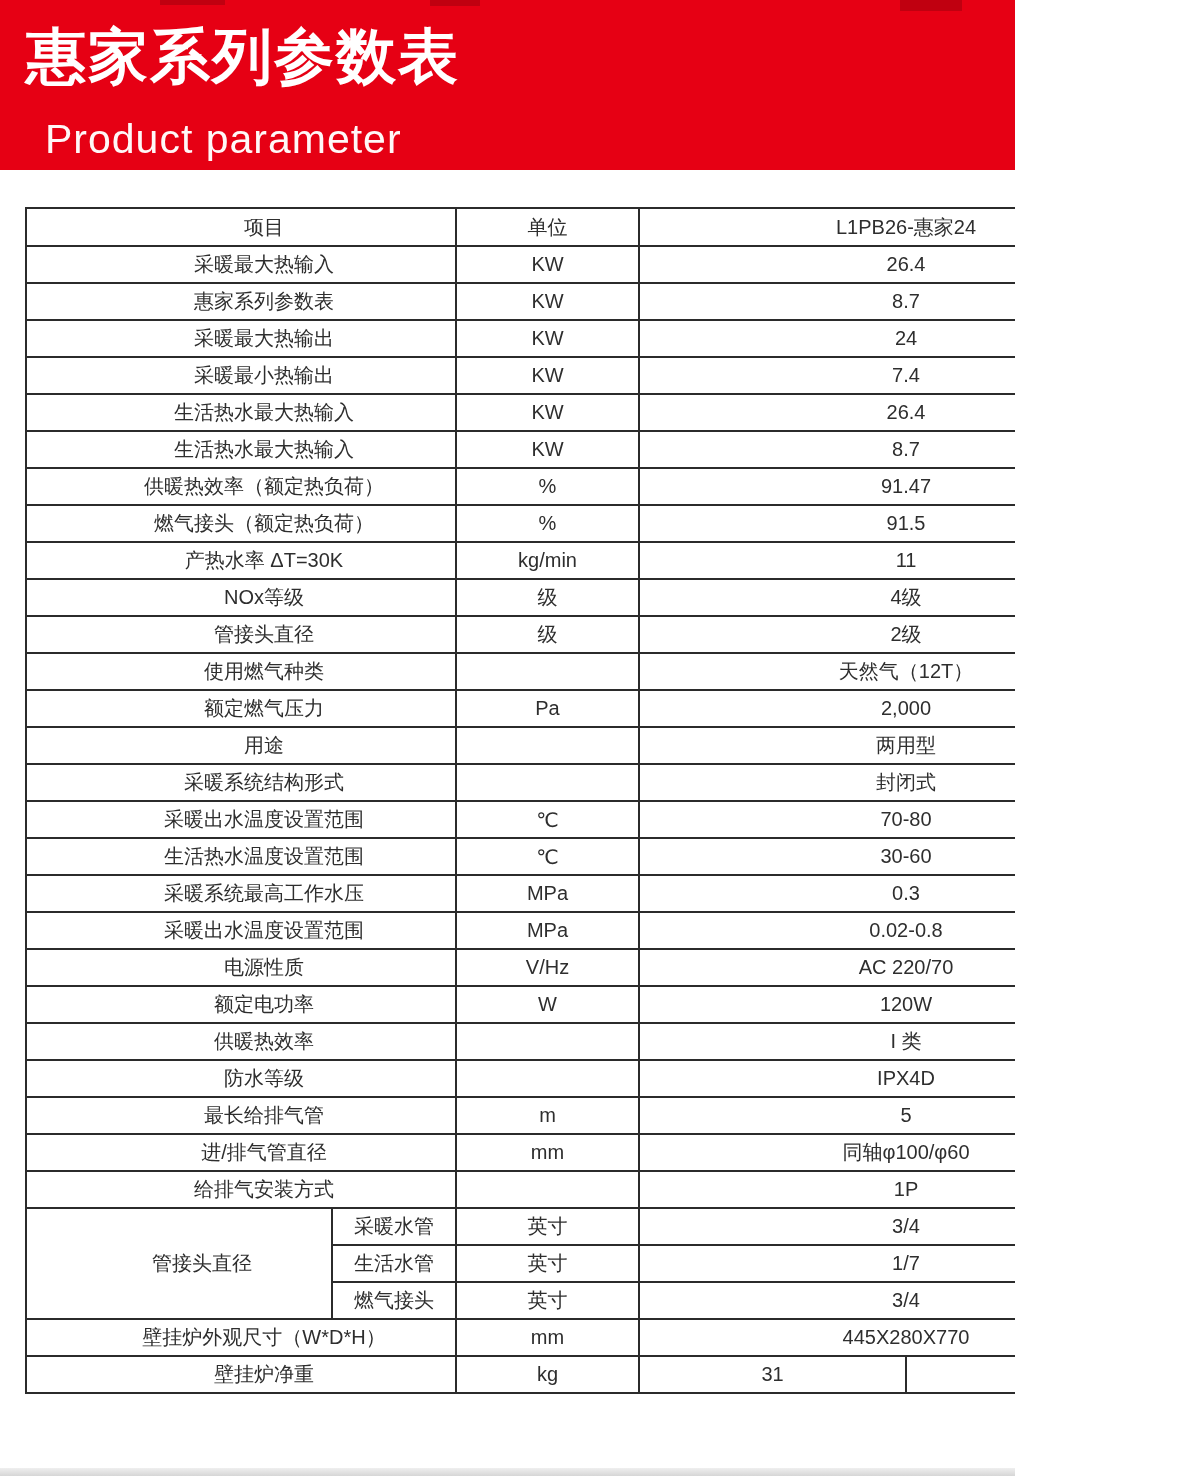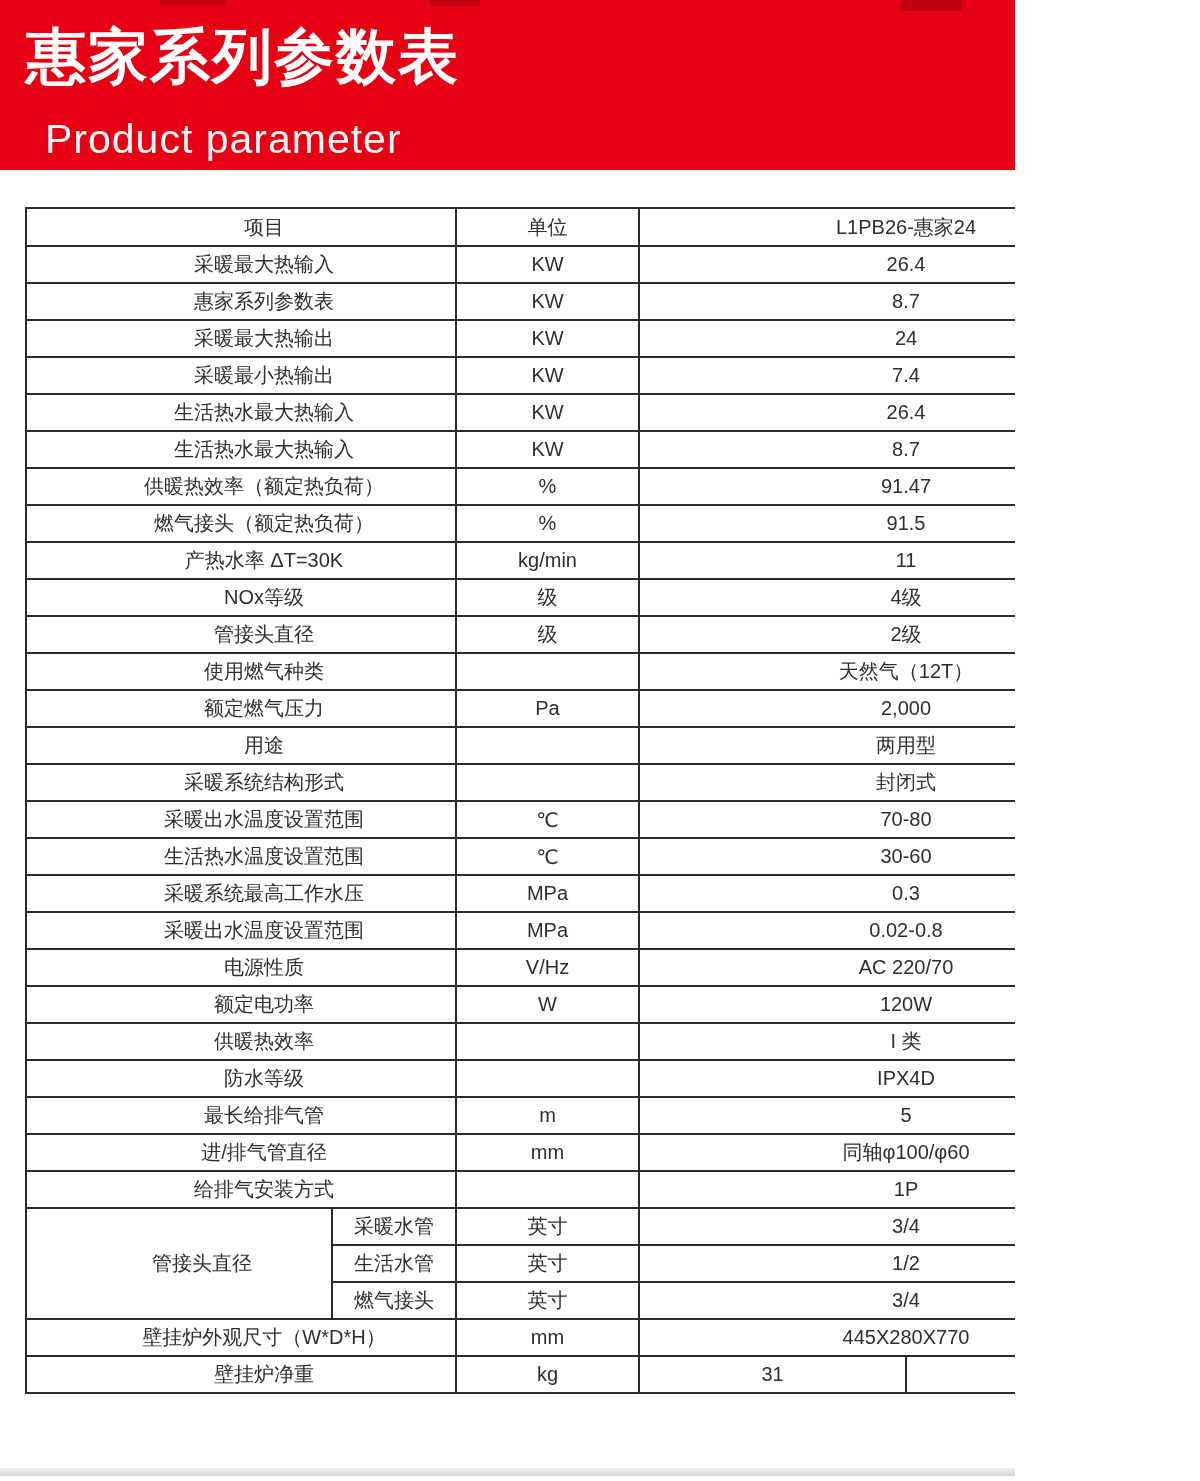--- a/index.html
+++ b/index.html
@@ -239,21 +239,21 @@
 
       <tr>
         <td rowspan="3" class="label-cell">管接头直径</td>
         <td>采暖水管</td>
         <td>英寸</td>
         <td colspan="2">3/4</td>
       </tr>
       <tr>
         <td>生活水管</td>
         <td>英寸</td>
-        <td colspan="2">1/2</td>
+        <td colspan="2">1/7</td>
       </tr>
       <tr>
         <td>燃气接头</td>
         <td>英寸</td>
         <td colspan="2">3/4</td>
       </tr>
 
       <tr>
         <td colspan="2" class="label-cell">壁挂炉外观尺寸（W*D*H）</td>
         <td>mm</td>

